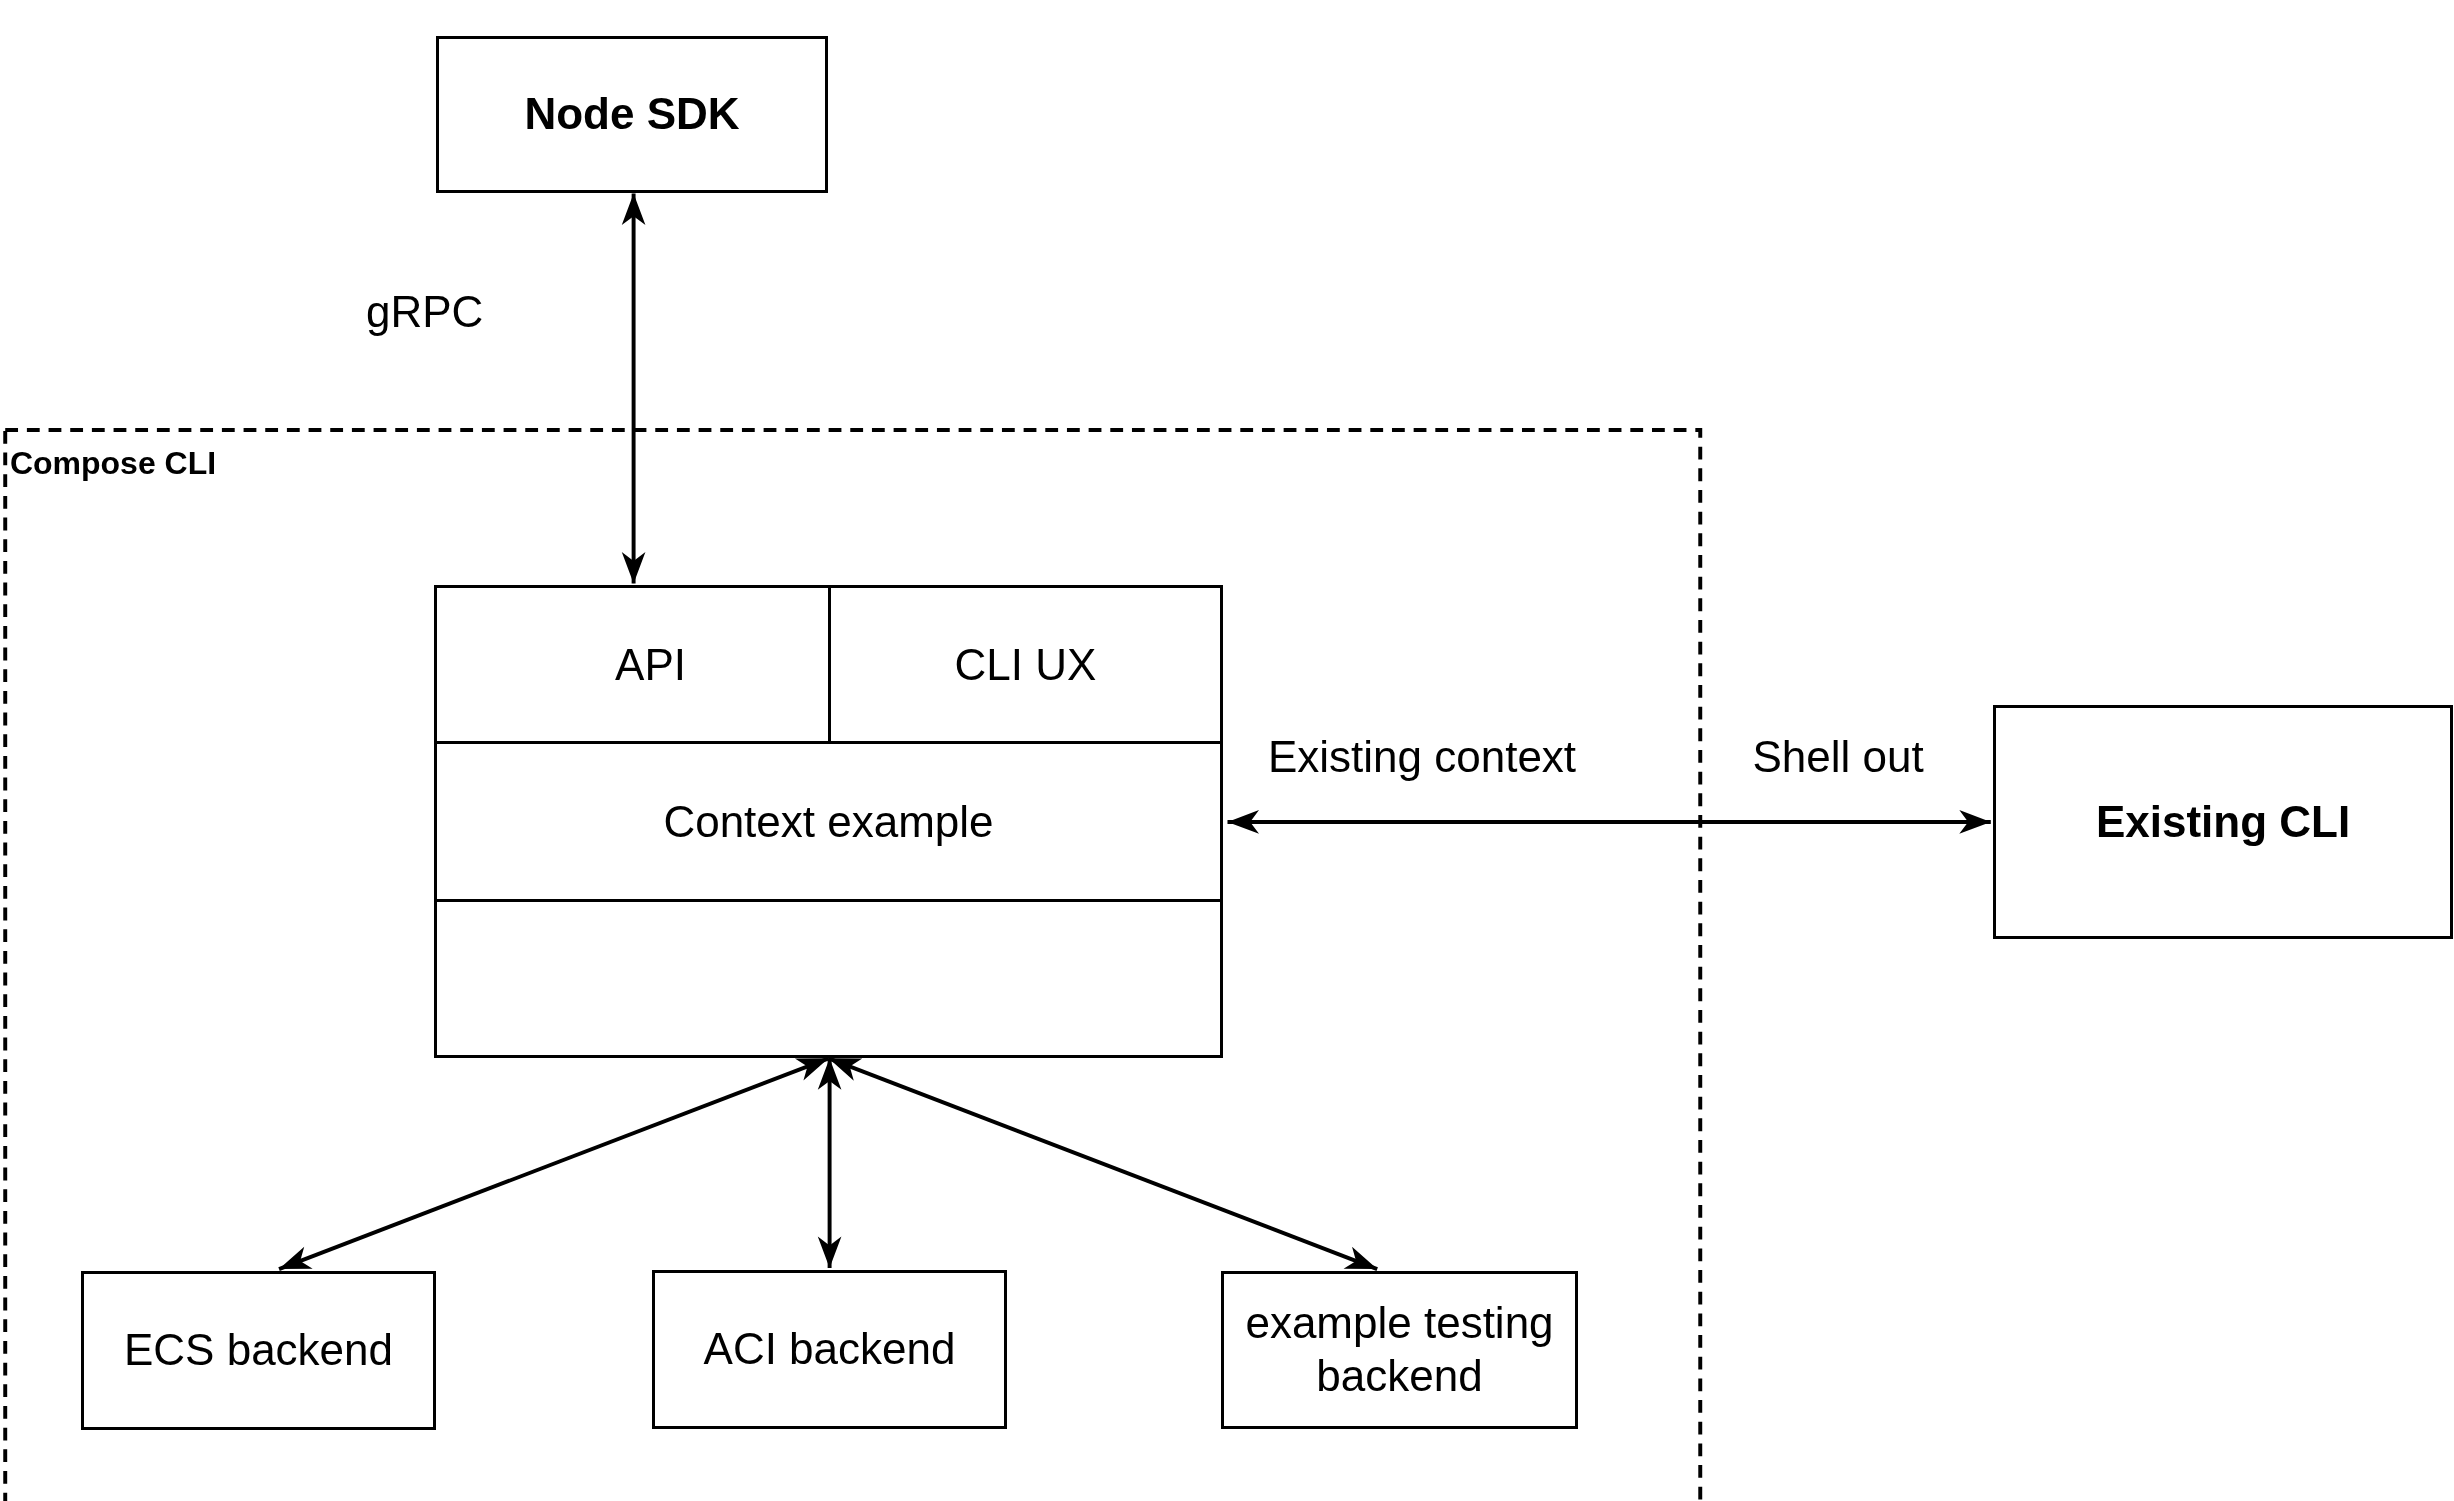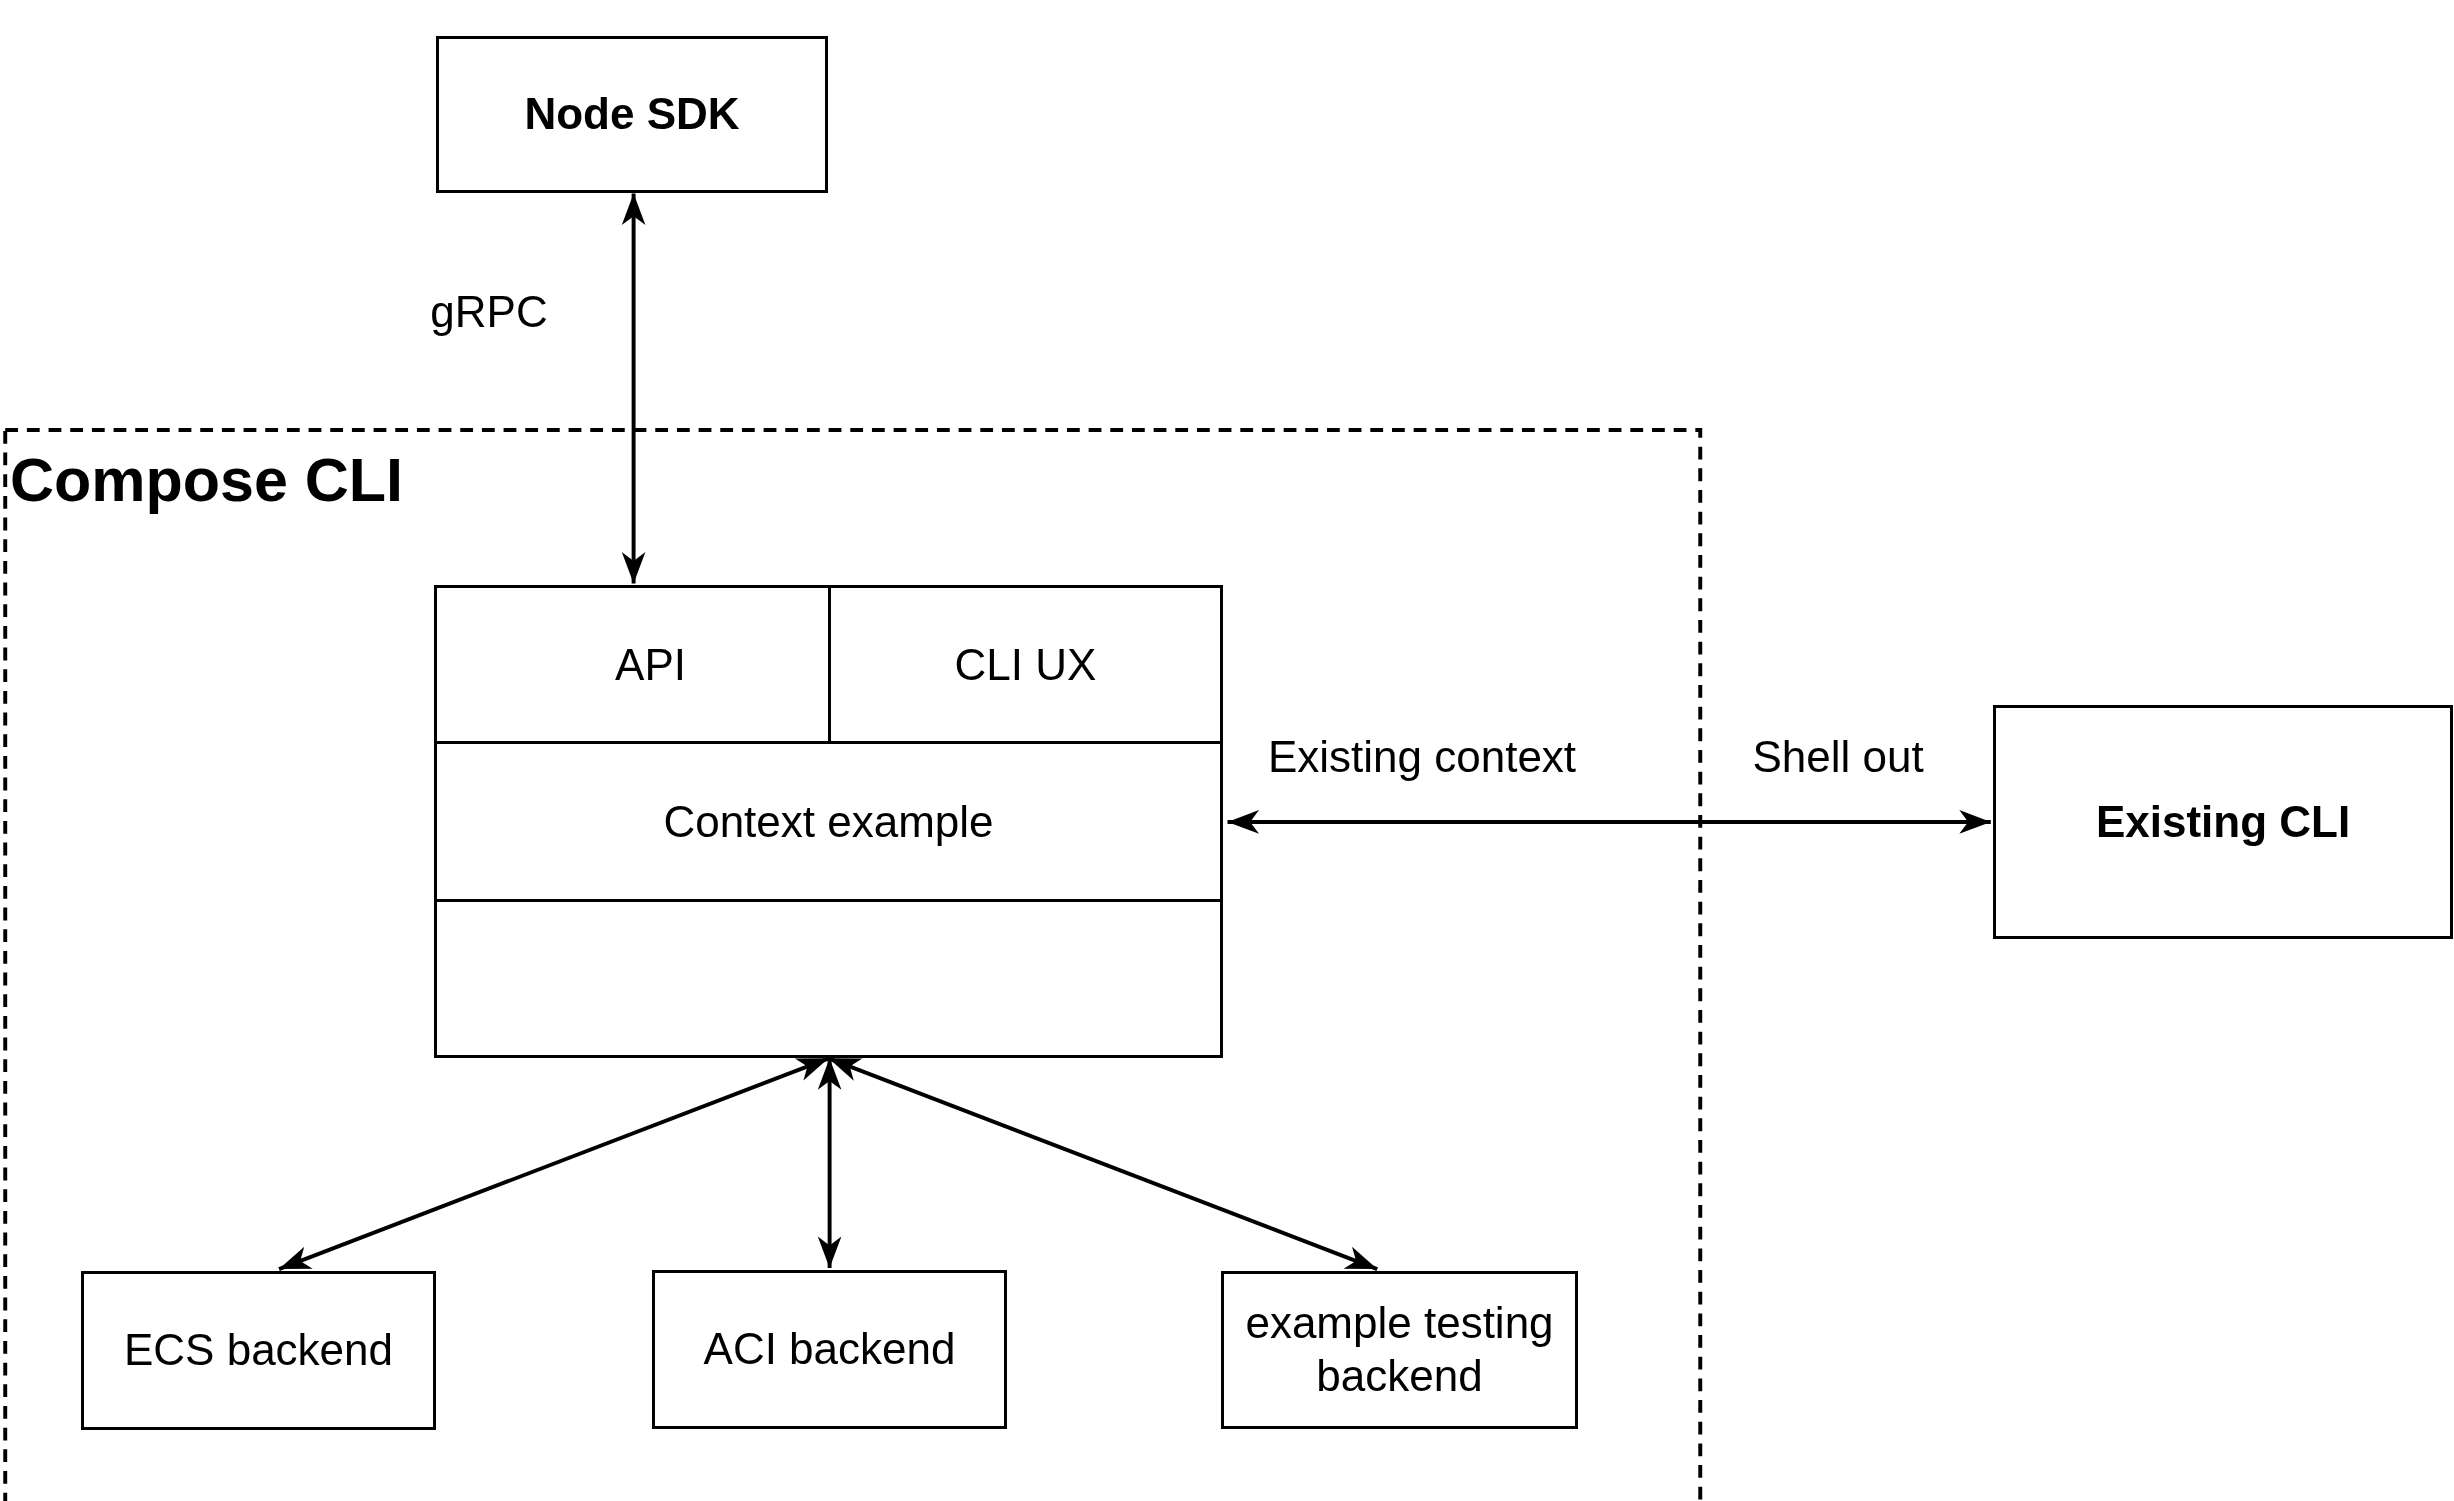--- a/index.html
+++ b/index.html
@@ -29,26 +29,26 @@
   .cell-api{border-right:3.9px solid #000;padding-left:36px;}
   .brdr-b{border-bottom:3.9px solid #000;}
   
   #existing-cli{left:1993px;top:672px;width:460px;height:234px;}
   
   #ecs-backend{left:81px;top:1238px;width:355px;height:159px;text-align:right;}
   #aci-backend{left:652px;top:1237px;width:355px;height:159px;}
   #example-backend{left:1221px;top:1238px;width:357px;height:158px;padding:0 13.8px;}
   
   #compose-label{
-    position:absolute;left:9.9px;top:412px;font-size:61px;font-weight:bold;
+    position:absolute;left:9.9px;top:412px;font-size:32px;font-weight:bold;
     z-index:2;white-space:nowrap;
   }
   
   .edge-label{position:absolute;font-size:44px;z-index:2;white-space:nowrap;background:transparent;}
-  #grpc-label{left:366px;top:254px;width:246px;text-align:center;}
+  #grpc-label{left:366px;top:254px;width:246px;text-align:left;}
   #existing-context-label{left:1225px;top:699px;width:394px;text-align:center;}
   #shell-out-label{left:1641px;top:699px;width:394px;text-align:center;}
   
   svg.overlay{position:absolute;left:0;top:0;z-index:3;pointer-events:none;}
   .edge-line{stroke:#000;stroke-width:4;fill:none;}
 </style>
 </head>
 <body>
 
 <div class="canvas">

